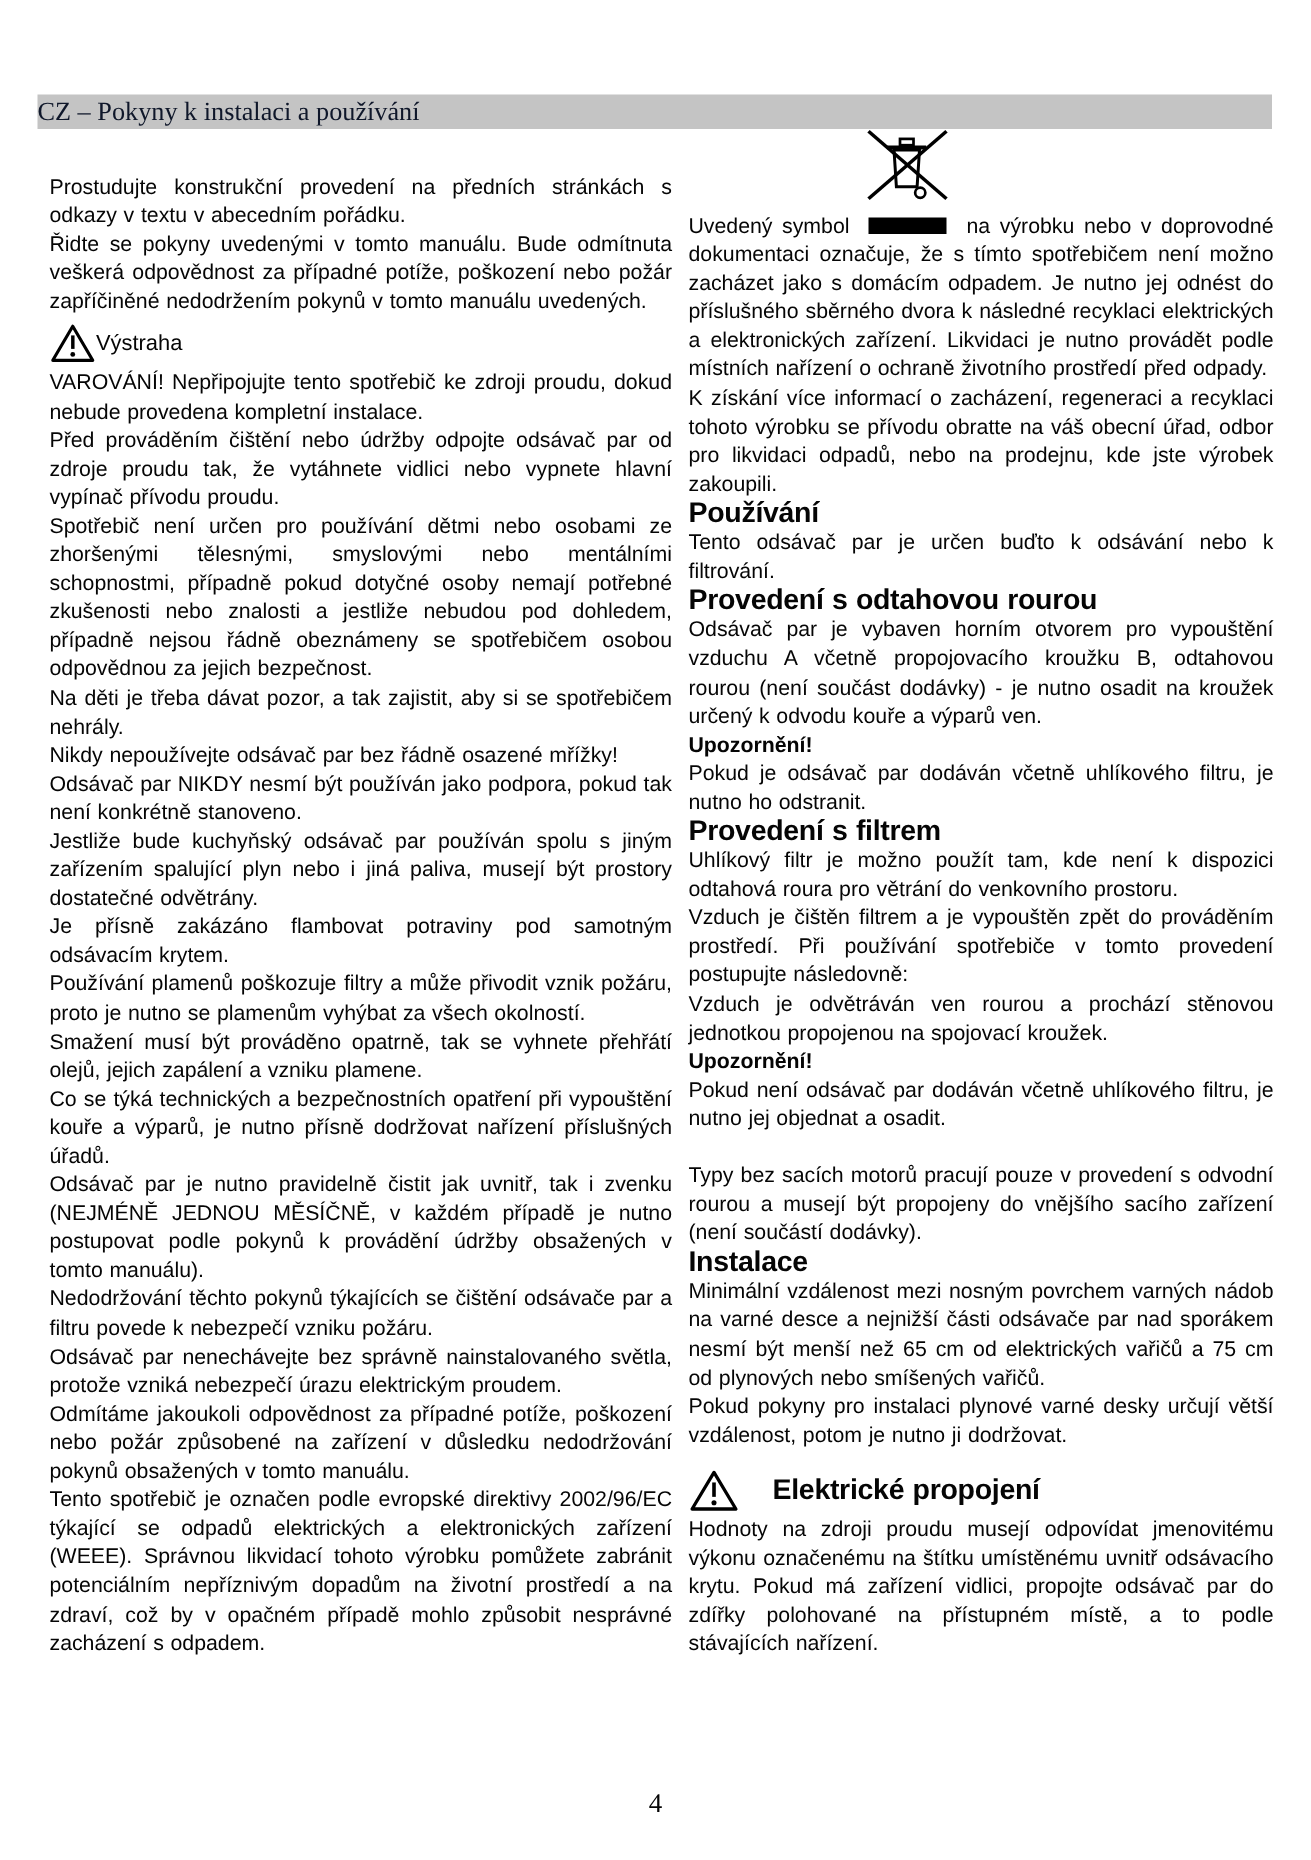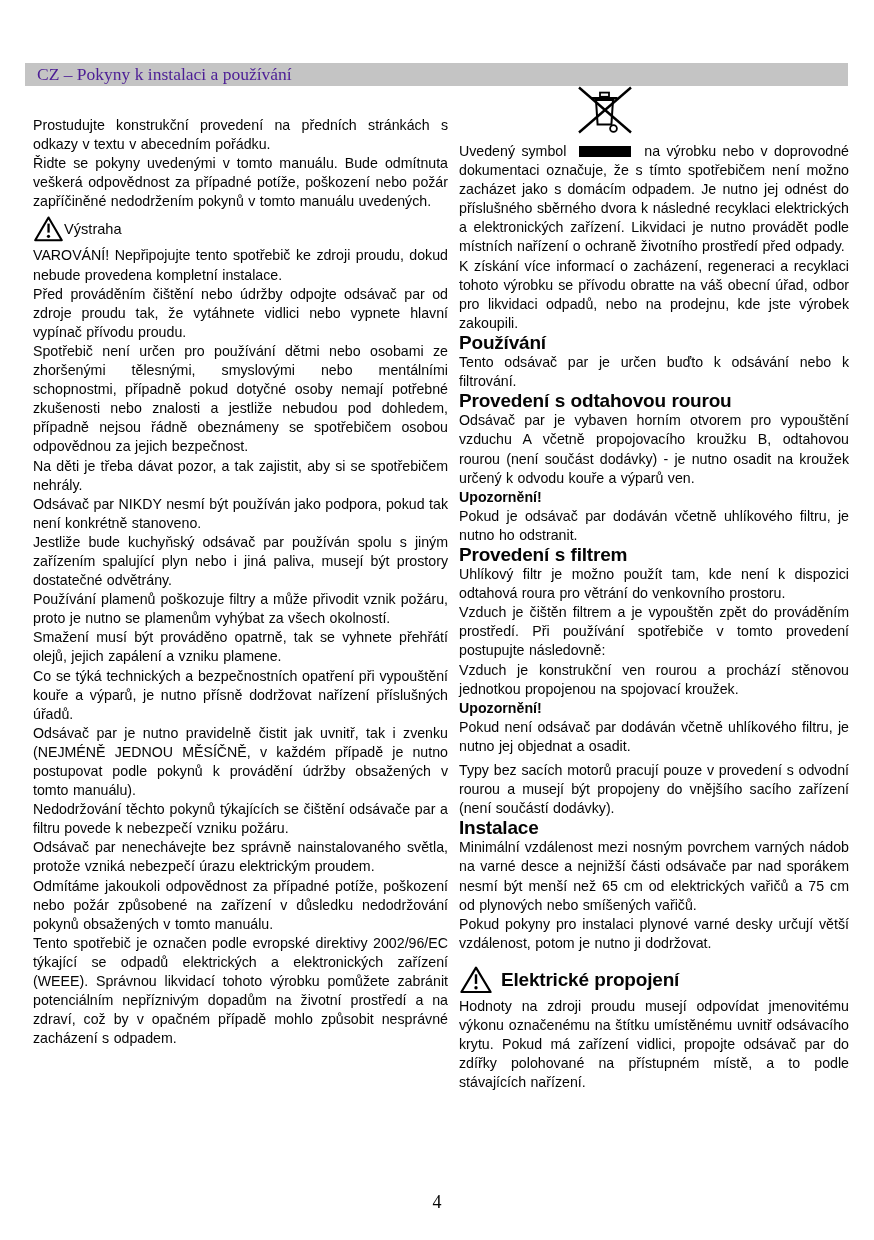--- a/index.html
+++ b/index.html
@@ -8,21 +8,21 @@
     width:874px; height:1240px; position:relative;
     font-family:"Liberation Sans", sans-serif;
     color:#050505;
   }
   .header-bar {
     position:absolute; left:25px; top:63px; width:823px; height:23px;
     background:#c4c4c4; display:flex; align-items:center;
   }
   .header-title {
     font-family:"Liberation Serif", serif;
-    font-size:17.5px; margin-left:12px; color:#4c1d95; white-space:nowrap;text-align:center;
+    font-size:17.5px; color:#0f172a; white-space:nowrap;text-align:center;
   }
   .col {
     position:absolute; font-size:14.2px; line-height:19.1px;
     text-align:justify; word-spacing:0.5px;
   }
   .col-left  { left:33px;  top:116px; width:415px; }
   .col-right { left:459px; top:86px;  width:390px; }
   .col p { text-align:justify; }
   .warning-row { display:flex; align-items:center; padding:4px 0 3px; }
   .warning-row svg { flex:0 0 auto; display:block; }
@@ -30,23 +30,23 @@
   .weee-icon-wrap { height:52px; margin:0 0 4px 112px; }
   .sym-bar {
     display:inline-block; width:52px; height:11px; background:#000;
     vertical-align:-1px; margin:0 13px;
   }
   h2.section {
     font-size:19px; font-weight:700; text-align:left;
     letter-spacing:-0.2px; margin:0 0 1px 0;
   }
   .bold-label { font-weight:700; text-align:left; }
-  .mt-md { margin-top:5px; }
+  .mt-md { margin-top:19px; }
   .mt-lg { margin-top:27px; }
-  .elek-row { display:flex; align-items:center; gap:8px; margin-top:12px; margin-bottom:2px; }
+  .elek-row { display:flex; align-items:center; gap:22px; margin-top:12px; margin-bottom:2px; }
   .elek-row svg { flex:0 0 auto; display:block; }
   .footer-num {
     position:absolute; left:0; right:0; top:1192px; text-align:center;
     font-family:"Liberation Serif", serif; font-size:18px; color:#050505;
   }
 </style>
 </head>
 <body>
 
 <div class="header-bar">
@@ -65,22 +65,24 @@
         <circle cx="15.5" cy="21.3" r="1.6" fill="#000"></circle>
       </svg>
     </span>
     <span class="warn-label">Výstraha</span>
   </div>
 
   <p>VAROVÁNÍ!  Nepřipojujte tento spotřebič ke zdroji proudu, dokud nebude provedena kompletní instalace.</p>
   <p>Před prováděním čištění nebo údržby odpojte odsávač par od zdroje proudu tak, že vytáhnete vidlici nebo vypnete hlavní vypínač přívodu proudu.</p>
   <p>Spotřebič není určen pro používání dětmi nebo osobami ze zhoršenými tělesnými, smyslovými nebo mentálními schopnostmi, případně pokud dotyčné osoby nemají potřebné zkušenosti nebo znalosti a jestliže nebudou pod dohledem, případně nejsou řádně obeznámeny se spotřebičem osobou odpovědnou za jejich bezpečnost.</p>
   <p>Na děti je třeba dávat pozor, a tak zajistit, aby si se spotřebičem nehrály.</p>
+  <p>Nikdy nepoužívejte odsávač par bez řádně osazené mřížky!</p>
   <p>Odsávač par NIKDY nesmí být používán jako podpora, pokud tak není konkrétně stanoveno.</p>
   <p>Jestliže bude kuchyňský odsávač par používán spolu s jiným zařízením spalující plyn nebo i jiná paliva, musejí být prostory dostatečné odvětrány.</p>
+  <p>Je přísně zakázáno flambovat potraviny pod samotným odsávacím krytem.</p>
   <p>Používání plamenů poškozuje filtry a může přivodit vznik požáru, proto je nutno se plamenům vyhýbat za všech okolností.</p>
   <p>Smažení musí být prováděno opatrně, tak se vyhnete přehřátí olejů, jejich zapálení a vzniku plamene.</p>
   <p>Co se týká technických a bezpečnostních opatření při vypouštění kouře a výparů, je nutno přísně dodržovat nařízení příslušných úřadů.</p>
   <p>Odsávač par je nutno pravidelně čistit jak uvnitř, tak i zvenku (NEJMÉNĚ JEDNOU MĚSÍČNĚ,  v každém případě je nutno postupovat podle pokynů k provádění údržby obsažených v tomto manuálu).</p>
   <p>Nedodržování těchto pokynů týkajících se čištění odsávače par a filtru povede k nebezpečí vzniku požáru.</p>
   <p>Odsávač par nenechávejte bez správně nainstalovaného světla, protože vzniká nebezpečí úrazu elektrickým proudem.</p>
   <p>Odmítáme jakoukoli odpovědnost za případné potíže, poškození nebo požár způsobené na zařízení v důsledku nedodržování pokynů obsažených v tomto manuálu.</p>
   <p>Tento spotřebič je označen podle evropské direktivy 2002/96/EC týkající se odpadů elektrických a elektronických zařízení (WEEE). Správnou likvidací tohoto výrobku pomůžete zabránit potenciálním nepříznivým dopadům na životní prostředí a na zdraví, což by v opačném případě mohlo způsobit nesprávné zacházení s odpadem.</p>
 </div>
 
@@ -104,21 +106,21 @@
   <p>Tento odsávač par je určen buďto k odsávání nebo k filtrování.</p>
 
   <h2 class="section mt-md">Provedení s odtahovou rourou</h2>
   <p>Odsávač par je vybaven horním otvorem pro vypouštění vzduchu A včetně propojovacího kroužku B, odtahovou rourou (není součást dodávky) - je nutno osadit na kroužek určený k odvodu kouře a výparů ven.</p>
   <p class="bold-label">Upozornění!</p>
   <p>Pokud je odsávač par dodáván včetně uhlíkového filtru, je nutno ho odstranit.</p>
 
   <h2 class="section mt-lg">Provedení s filtrem</h2>
   <p>Uhlíkový filtr je možno použít tam, kde není k dispozici odtahová roura pro větrání do  venkovního prostoru.</p>
   <p>Vzduch je čištěn filtrem a je vypouštěn zpět do prováděním prostředí.  Při  používání  spotřebiče  v tomto  provedení postupujte  následovně:</p>
-  <p>Vzduch je konstrukční ven rourou a prochází stěnovou jednotkou propojenou na spojovací kroužek.</p>
+  <p>Vzduch je odvětráván ven rourou a prochází stěnovou jednotkou propojenou na spojovací kroužek.</p>
   <p class="bold-label">Upozornění!</p>
   <p>Pokud není odsávač par dodáván včetně uhlíkového filtru, je nutno jej objednat a osadit.</p>
 
   <p class="mt-md">Typy bez sacích motorů pracují pouze v provedení s odvodní rourou a musejí být propojeny do vnějšího sacího zařízení (není součástí dodávky).</p>
 
   <h2 class="section mt-lg">Instalace</h2>
   <p>Minimální vzdálenost mezi nosným povrchem varných nádob na varné desce a nejnižší části odsávače par nad sporákem nesmí být menší než 65 cm od elektrických vařičů a 75 cm od plynových nebo smíšených vařičů.</p>
   <p>Pokud pokyny pro instalaci plynové varné desky určují větší vzdálenost, potom je nutno ji dodržovat.</p>
 
   <div class="elek-row">

